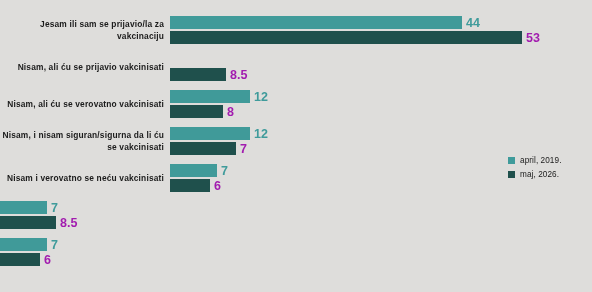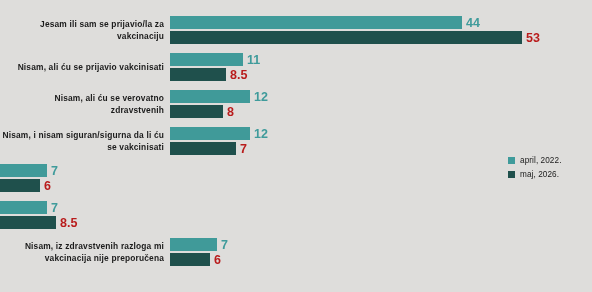--- a/index.html
+++ b/index.html
@@ -65,21 +65,21 @@
   }
   .bar.april { background: #409a99; }
   .bar.maj { background: #1f504c; }
   .val {
     font-size: 12.5px;
     font-weight: bold;
     margin-left: 4px;
     white-space: nowrap;
   }
   .val.april { color: #3f9b9b; }
-  .val.maj { color: #b91c1c; }
+  .val.maj { color: #a21caf; }
   .row.tall { height: 35px; }
   .legend {
     position: absolute;
     left: 508px;
     top: 156px;
     font-size: 8.2px;
     color: #1b1b1b;
   }
   .legend-item {
     display: flex;
@@ -117,33 +117,29 @@
         <div class="barline b">
           <span class="bar maj" style="width:352px"></span>
           <span class="val maj">53</span>
         </div>
       </div>
     </div>
 
     <div class="row">
       <div class="cat-label">Nisam, ali ću se prijavio vakcinisati</div>
       <div class="bars">
-        <div class="barline a">
-          <span class="bar april" style="width:73px"></span>
-          <span class="val april">11</span>
-        </div>
         <div class="barline b">
           <span class="bar maj" style="width:56px"></span>
           <span class="val maj">8.5</span>
         </div>
       </div>
     </div>
 
     <div class="row">
-      <div class="cat-label">Nisam, ali ću se verovatno zdravstvenih</div>
+      <div class="cat-label">Nisam, ali ću se verovatno vakcinisati</div>
       <div class="bars">
         <div class="barline a">
           <span class="bar april" style="width:80px"></span>
           <span class="val april">12</span>
         </div>
         <div class="barline b">
           <span class="bar maj" style="width:53px"></span>
           <span class="val maj">8</span>
         </div>
       </div>
@@ -157,20 +153,21 @@
           <span class="val april">12</span>
         </div>
         <div class="barline b">
           <span class="bar maj" style="width:66px"></span>
           <span class="val maj">7</span>
         </div>
       </div>
     </div>
 
     <div class="row">
+      <div class="cat-label">Nisam i verovatno se neću vakcinisati</div>
       <div class="bars">
         <div class="barline a">
           <span class="bar april" style="width:47px"></span>
           <span class="val april">7</span>
         </div>
         <div class="barline b">
           <span class="bar maj" style="width:40px"></span>
           <span class="val maj">6</span>
         </div>
       </div>
@@ -183,39 +180,38 @@
           <span class="val april">7</span>
         </div>
         <div class="barline b">
           <span class="bar maj" style="width:56px"></span>
           <span class="val maj">8.5</span>
         </div>
       </div>
     </div>
 
     <div class="row tall">
-      <div class="cat-label">Nisam, iz zdravstvenih razloga mi vakcinacija nije preporučena</div>
       <div class="bars">
         <div class="barline a">
           <span class="bar april" style="width:47px"></span>
           <span class="val april">7</span>
         </div>
         <div class="barline b">
           <span class="bar maj" style="width:40px"></span>
           <span class="val maj">6</span>
         </div>
       </div>
     </div>
 
   </div>
 
   <div class="legend">
     <div class="legend-item">
       <span class="swatch april"></span>
-      <span class="legend-label">april, 2022.</span>
+      <span class="legend-label">april, 2019.</span>
     </div>
     <div class="legend-item">
       <span class="swatch maj"></span>
       <span class="legend-label">maj, 2026.</span>
     </div>
   </div>
 
 </div>
 
 </body></html>

